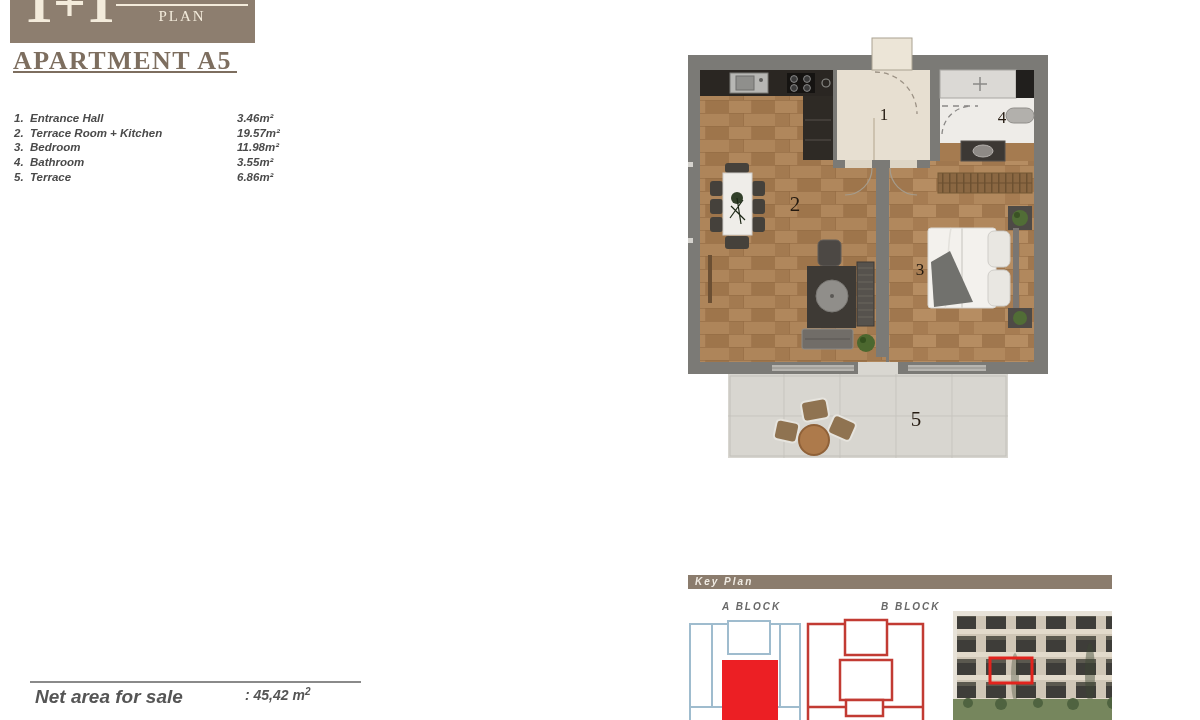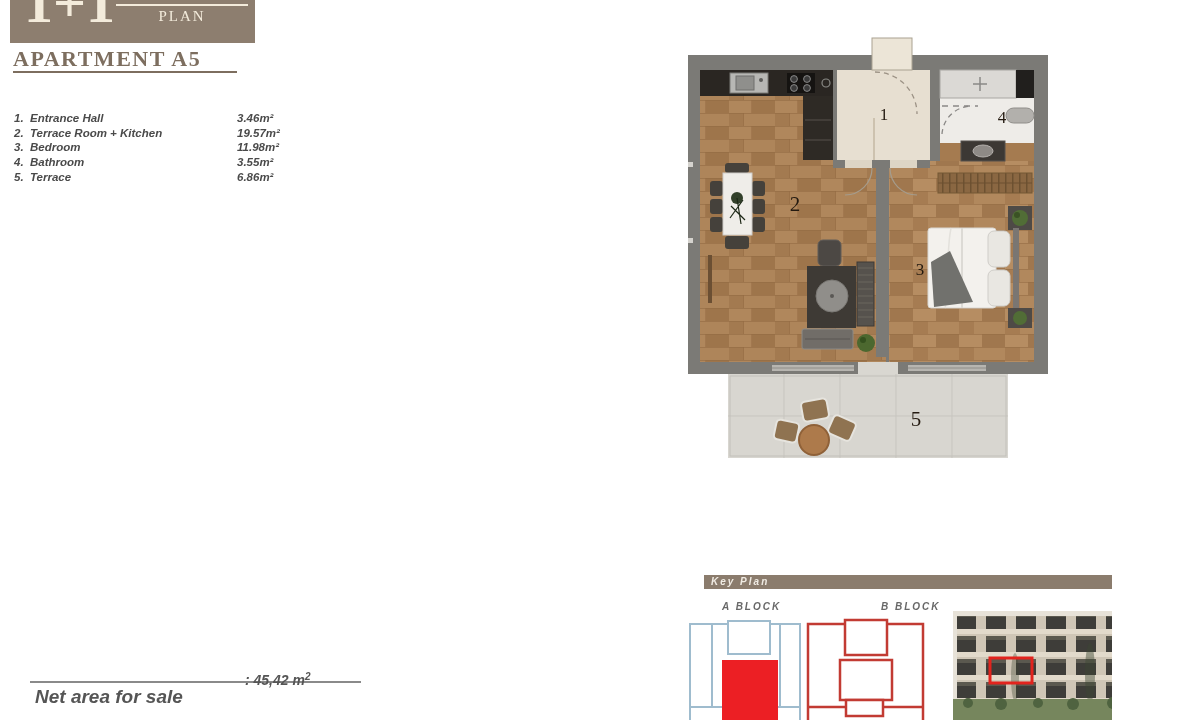--- a/index.html
+++ b/index.html
@@ -10,43 +10,43 @@
   .logo{position:absolute;left:10px;top:-14px;width:245px;height:57px;background:#8d7e6f;}
   .logo-num{position:absolute;left:14px;top:-12px;font-family:"Liberation Serif",serif;
             font-size:58px;font-weight:bold;color:#f3ebdb;line-height:1;}
   .logo-right{position:absolute;left:106px;top:-6px;width:132px;text-align:center;
               font-family:"Liberation Serif",serif;color:#f3ebdb;}
   .logo-top{font-size:19px;letter-spacing:1px;padding-bottom:2px;border-bottom:2px solid #f3ebdb;}
   .logo-plan{font-size:15px;letter-spacing:2px;padding-top:2px;}
 
   
   .title{position:absolute;left:13px;top:46px;font-family:"Liberation Serif",serif;
-         font-size:22px;font-weight:bold;color:#7d6e5f;letter-spacing:1.5px;}
+         font-size:26px;font-weight:bold;color:#7d6e5f;letter-spacing:1.5px;}
   .title-underline{position:absolute;left:13px;top:71px;width:224px;height:2px;background:#7d6e5f;}
 
   
   .room-list{position:absolute;left:14px;top:111px;width:320px;font-size:11.5px;
              font-style:italic;font-weight:bold;color:#4a4a4a;}
   .room-row{display:flex;height:14.6px;align-items:center;}
   .room-num{width:16px;}
   .room-name{width:207px;}
   .room-area{flex:1;}
 
   
   .net-line{position:absolute;left:30px;top:681px;width:331px;height:2px;background:#8a8a8a;}
   .net-label{position:absolute;left:35px;top:686px;font-size:19px;font-style:italic;
              font-weight:bold;color:#555;}
-  .net-value{position:absolute;left:245px;top:671px;font-size:14px;font-style:italic;
+  .net-value{position:absolute;left:245px;top:686px;font-size:14px;font-style:italic;
              font-weight:bold;color:#555;}
   .sup{font-size:10px;vertical-align:5px;}
 
   
   .keyplan-bar{position:absolute;left:688px;top:575px;width:484px;height:14px;background:#8b7c6d;
                color:#f0ebe3;font-size:10px;font-style:italic;font-weight:bold;letter-spacing:2px;
-               line-height:14px;padding-left:7px;box-sizing:border-box;margin-left:16px;}
+               line-height:14px;padding-left:7px;box-sizing:border-box;}
   .block-label{position:absolute;top:601px;font-size:10px;font-style:italic;font-weight:bold;
                color:#686868;letter-spacing:2px;}
   .block-a{left:722px;} .block-b{left:881px;}
 
   svg{position:absolute;}
   .plan-label{font-family:"Liberation Serif",serif;fill:#241a10;}
 </style>
 </head>
 <body>
 

